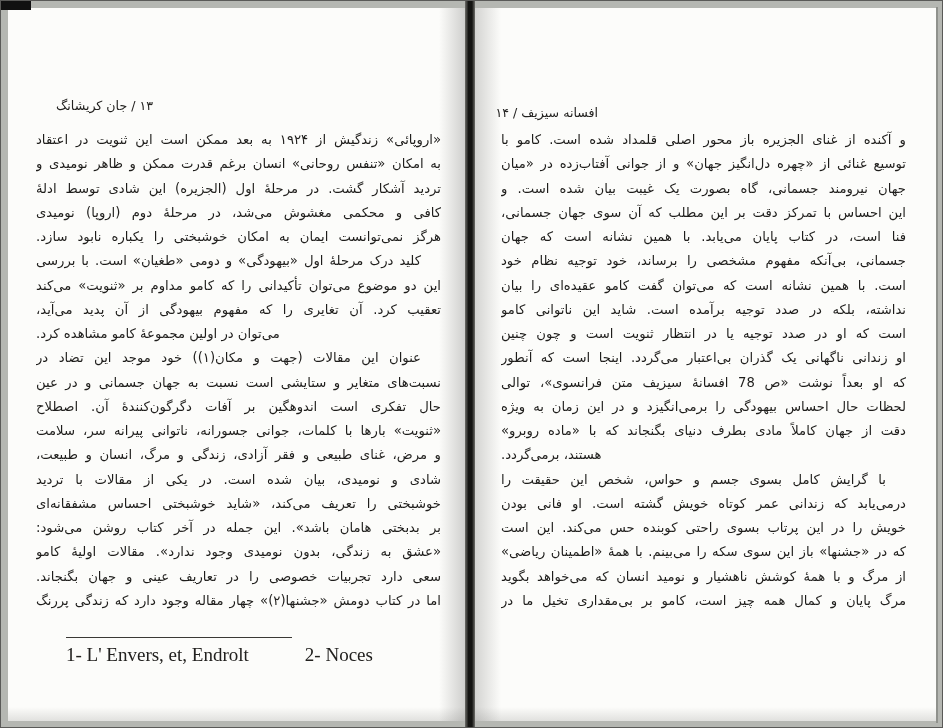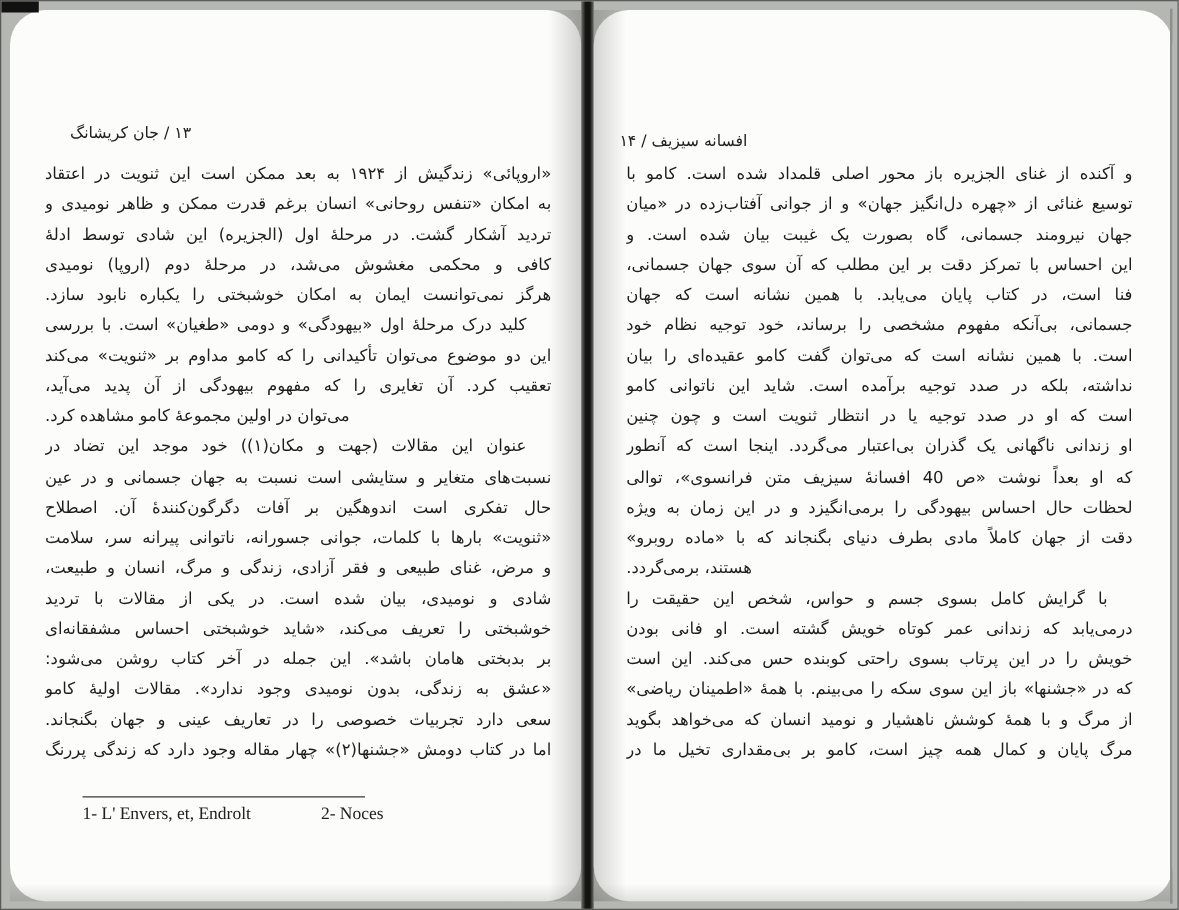--- a/index.html
+++ b/index.html
@@ -14,21 +14,20 @@
   }
   .corner-notch {
     position: absolute; left: 0; top: 0;
     width: 30px; height: 9px;
     background: #111;
   }
   .page {
     position: absolute; top: 7px; height: 713px;
     background: #fcfcfa;
     box-sizing: border-box;
-    border-radius: 28px;
   }
   .page-left  { left: 7px;  width: 457px; }
   .page-right { left: 474px; width: 463px; }
   
   .page-left::after {
     content:""; position:absolute; top:0; right:0; width:26px; height:100%;
     background: linear-gradient(to left, rgba(90,90,88,0.28), rgba(90,90,88,0));
   }
   .page-right::after {
     content:""; position:absolute; top:0; left:0; width:26px; height:100%;
@@ -83,21 +82,21 @@
     direction: ltr;
   }
   .footnote-rule {
     width: 226px; height: 0;
     border-top: 1.4px solid #3a3935;
     margin-bottom: 6px;
   }
   .footnote-items {
     display: flex; gap: 56px;
     font-family: "Liberation Serif", serif;
-    font-size: 14px;
+    font-size: 19px;
     color: #22211f;
     white-space: nowrap;
   }
 </style>
 </head>
 <body>
 
 <div class="scan-canvas">
 
   <div class="page page-left">
@@ -144,21 +143,21 @@
         <div class="line j">و آکنده از غنای الجزیره باز محور اصلی قلمداد شده است. کامو با</div>
         <div class="line j">توسیع غنائی از «چهره دل‌انگیز جهان» و از جوانی آفتاب‌زده در «میان</div>
         <div class="line j">جهان نیرومند جسمانی، گاه بصورت یک غیبت بیان شده است. و</div>
         <div class="line j">این احساس با تمرکز دقت بر این مطلب که آن سوی جهان جسمانی،</div>
         <div class="line j">فنا است، در کتاب پایان می‌یابد. با همین نشانه است که جهان</div>
         <div class="line j">جسمانی، بی‌آنکه مفهوم مشخصی را برساند، خود توجیه نظام خود</div>
         <div class="line j">است. با همین نشانه است که می‌توان گفت کامو عقیده‌ای را بیان</div>
         <div class="line j">نداشته، بلکه در صدد توجیه برآمده است. شاید این ناتوانی کامو</div>
         <div class="line j">است که او در صدد توجیه یا در انتظار ثنویت است و چون چنین</div>
         <div class="line j">او زندانی ناگهانی یک گذران بی‌اعتبار می‌گردد. اینجا است که آنطور</div>
-        <div class="line j">که او بعداً نوشت «ص 40 افسانهٔ سیزیف متن فرانسوی»، توالی</div>
+        <div class="line j">که او بعداً نوشت «ص 78 افسانهٔ سیزیف متن فرانسوی»، توالی</div>
         <div class="line j">لحظات حال احساس بیهودگی را برمی‌انگیزد و در این زمان به ویژه</div>
         <div class="line j">دقت از جهان کاملاً مادی بطرف دنیای بگنجاند که با «ماده روبرو»</div>
         <div class="line e">هستند، برمی‌گردد.</div>
         <div class="line j p">با گرایش کامل بسوی جسم و حواس، شخص این حقیقت را</div>
         <div class="line j">درمی‌یابد که زندانی عمر کوتاه خویش گشته است. او فانی بودن</div>
         <div class="line j">خویش را در این پرتاب بسوی راحتی کوبنده حس می‌کند. این است</div>
         <div class="line j">که در «جشنها» باز این سوی سکه را می‌بینم. با همهٔ «اطمینان ریاضی»</div>
         <div class="line j">از مرگ و با همهٔ کوشش ناهشیار و نومید انسان که می‌خواهد بگوید</div>
         <div class="line j">مرگ پایان و کمال همه چیز است، کامو بر بی‌مقداری تخیل ما در</div>
       </div>

